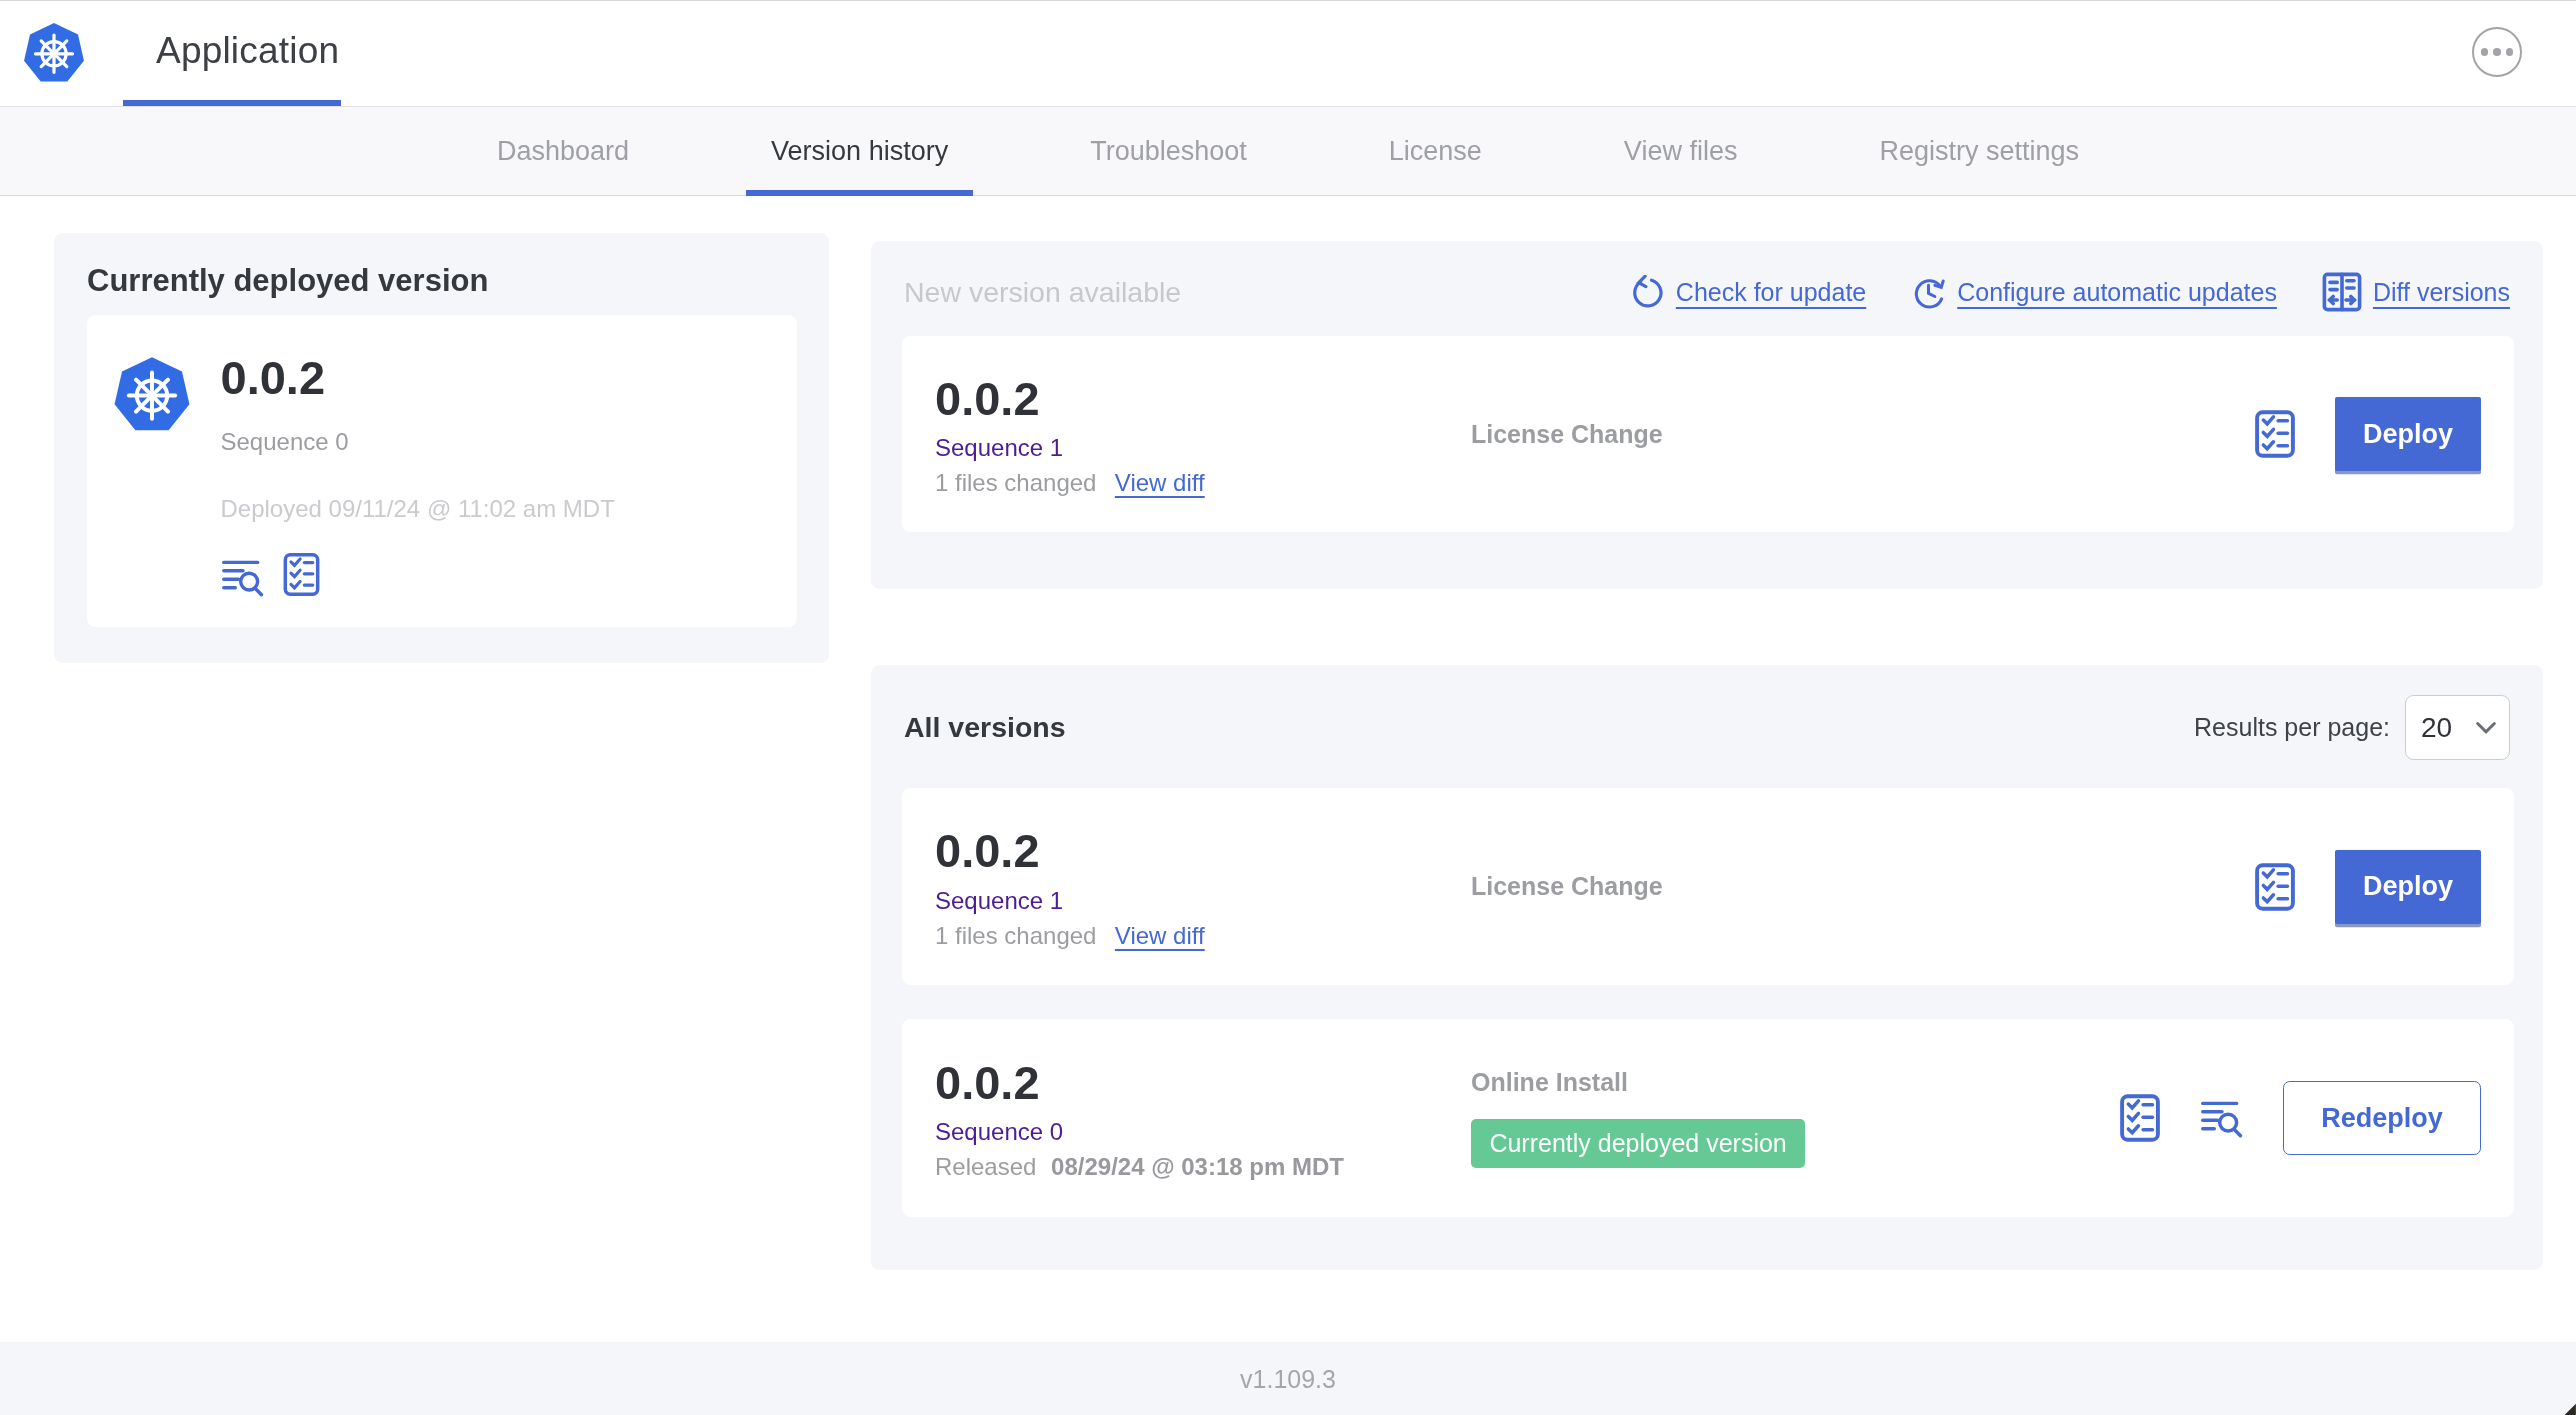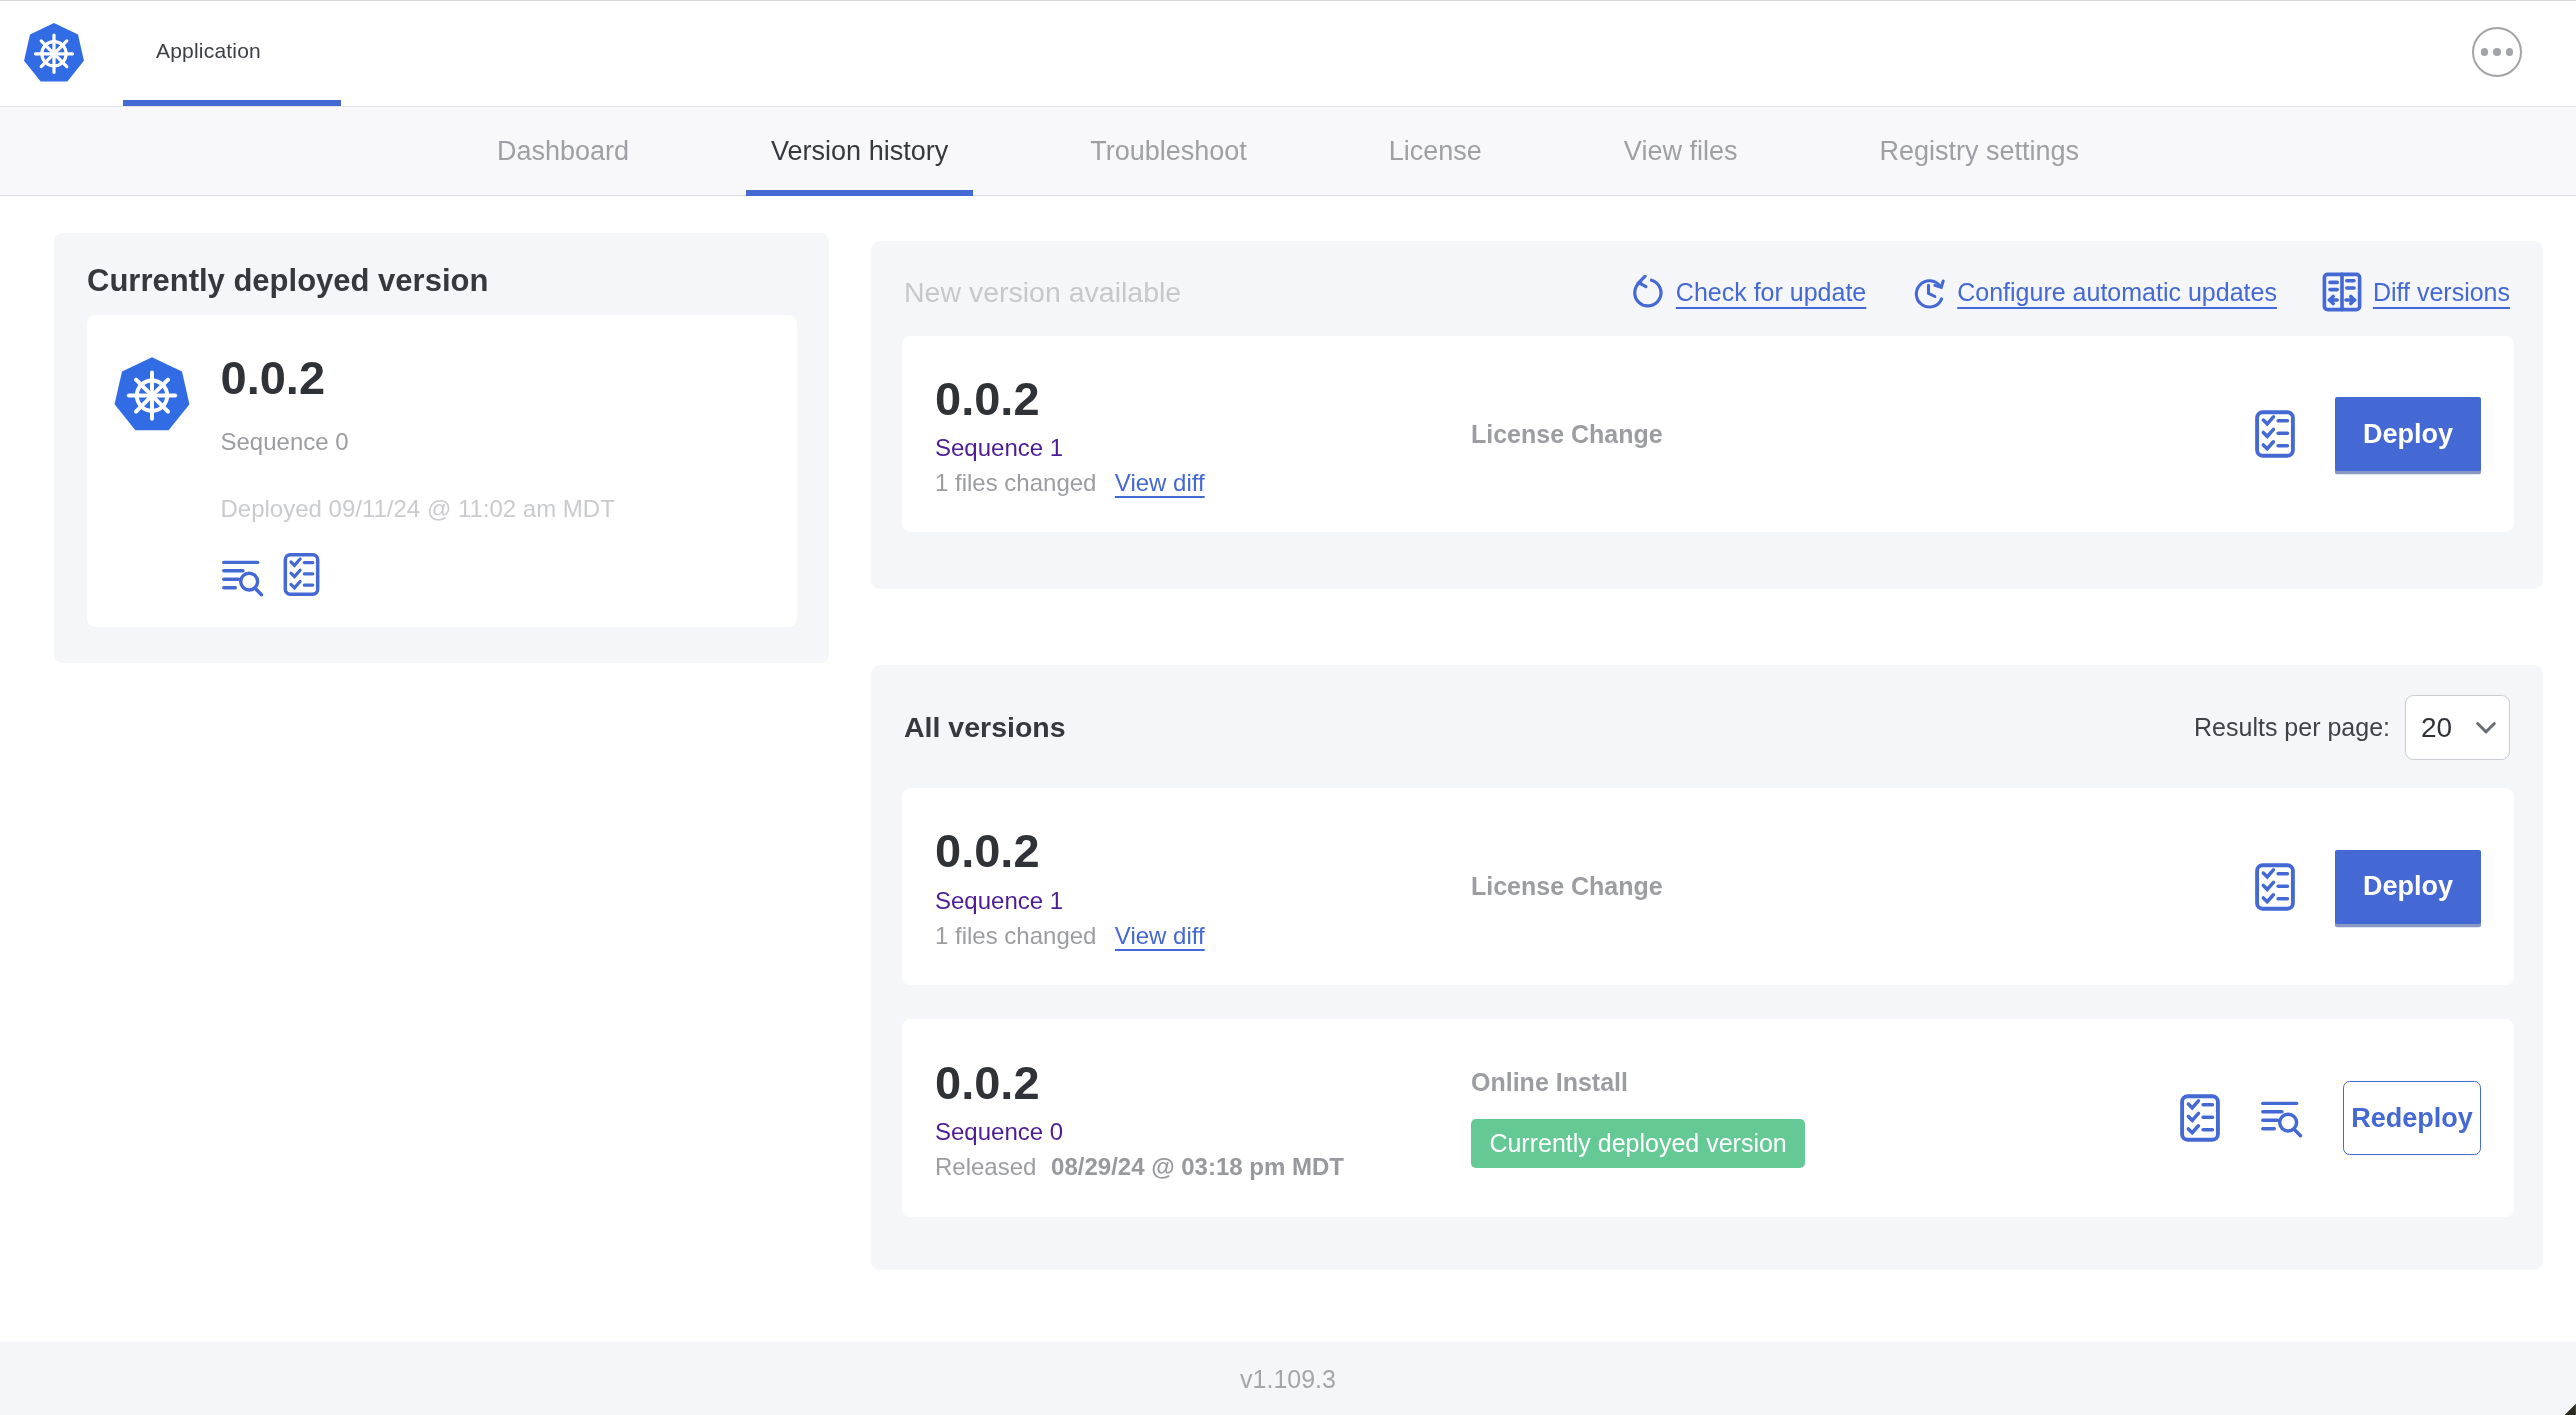--- a/index.html
+++ b/index.html
@@ -3,21 +3,21 @@
 <meta charset="utf-8">
 <style>
   * { margin:0; padding:0; box-sizing:border-box; }
   html,body { width:2576px; height:1415px; }
   body { font-family:"Liberation Sans", sans-serif; background:#ffffff; position:relative; overflow:hidden; }
   .page { position:absolute; inset:0; border-top:1.7px solid #d6d7d9; }
 
   
   .header { position:absolute; left:0; top:0; width:100%; height:106px; background:#fff; border-bottom:0.8px solid #e2e3e6; }
   .logo-wrap { position:absolute; left:22px; top:18.4px; width:64px; height:67px; }
-  .app-title { position:absolute; left:156px; top:0; height:100px; display:flex; align-items:center; font-size:21px; font-weight:500; color:#3c4045; letter-spacing:0.2px; }
+  .app-title { position:absolute; left:156px; top:0; height:100px; display:flex; align-items:center; font-size:37px; font-weight:500; color:#3c4045; letter-spacing:0.2px; }
   .app-tab-underline { position:absolute; left:123px; top:99px; width:218px; height:5.9px; background:#4468d4; }
   .menu-btn { position:absolute; right:54px; top:26px; width:50px; height:50px; border:2.5px solid #a2a4a8; border-radius:50%; display:flex; align-items:center; justify-content:center; gap:5px; background:#fff; cursor:pointer; }
   .menu-btn i { width:7.5px; height:7.5px; border-radius:50%; background:#a2a4a8; display:block; }
 
   
   .nav { position:absolute; left:0; top:106px; width:100%; height:89px; background:#f8f8fa; border-bottom:0.8px solid #d9dadd; display:flex; justify-content:center; gap:132px; }
   .tab { height:100%; display:flex; align-items:center; font-size:27px; color:#9ea0a5; position:relative; cursor:pointer; padding:0 5px; }
   .tab.active { color:#35393e; font-weight:500; }
   .tab.active::after { content:""; position:absolute; left:-20px; right:-20px; bottom:-0.8px; height:5.9px; background:#4468d4; }
 
@@ -57,21 +57,21 @@
   .files-line { display:flex; align-items:baseline; gap:18.4px; margin-top:6.7px; }
   .files-line .files { font-size:24px; color:#9b9da1; }
   .view-diff { font-size:24px; font-weight:500; color:#4468d4; text-decoration:underline; text-underline-offset:5px; cursor:pointer; }
   .released-line { font-size:24px; color:#9b9da1; margin-top:6.7px; }
   .released-line b { font-weight:700; color:#97999d;margin-left:8px; }
   .vrow-mid { flex:1 1 auto; display:flex; flex-direction:column; align-items:flex-start; gap:22px; }
   .src-txt { font-size:25px; font-weight:600; color:#9b9da1; }
   .badge-green { background:#65c996; color:#ffffff; font-size:25px; padding:10px 18.4px; border-radius:5px; }
   .vrow-right { display:flex; align-items:center; gap:39px; }
   .btn-primary { width:146px; height:74px; background:#4468d4; border:none; border-radius:2px; color:#fff; font-size:27px; font-weight:700; font-family:inherit; cursor:pointer; box-shadow:0 3.3px 0 rgba(38,66,146,.55); }
-  .btn-outline { width:138px; height:74px; background:#fff; border:1.7px solid #4468d4; border-radius:6.7px; color:#4468d4; font-size:27px; font-weight:700; font-family:inherit; cursor:pointer; }
+  .btn-outline { width:198px; height:74px; background:#fff; border:1.7px solid #4468d4; border-radius:6.7px; color:#4468d4; font-size:27px; font-weight:700; font-family:inherit; cursor:pointer; }
 
   
   .results-wrap { display:flex; align-items:center; gap:15px; }
   .results-label { font-size:25px; font-weight:500; color:#3f4247; }
   .select-box { width:105px; height:65px; background:#fff; border:1.7px solid #c9ccd1; border-radius:8.4px; display:flex; align-items:center; justify-content:space-between; padding:0 13.4px 0 15px; cursor:pointer; }
   .select-box .val { font-size:28px; color:#2f3237; }
   .title-all { font-size:28.5px; font-weight:700; color:#35393e; }
 
   
   .footer { position:absolute; left:0; top:1341px; width:100%; height:75px; background:#f5f6f9; display:flex; align-items:center; justify-content:center; }

